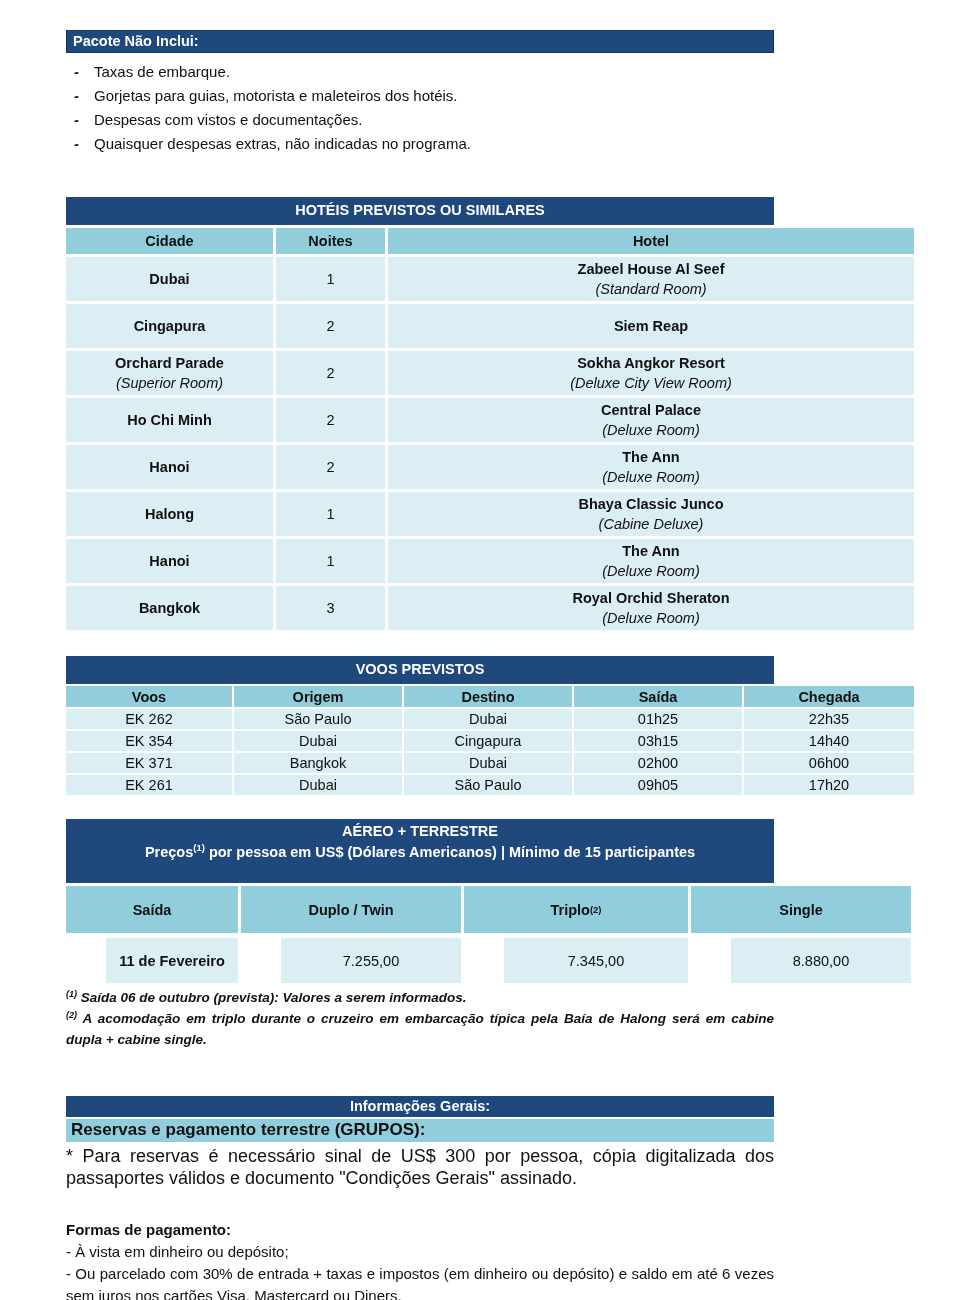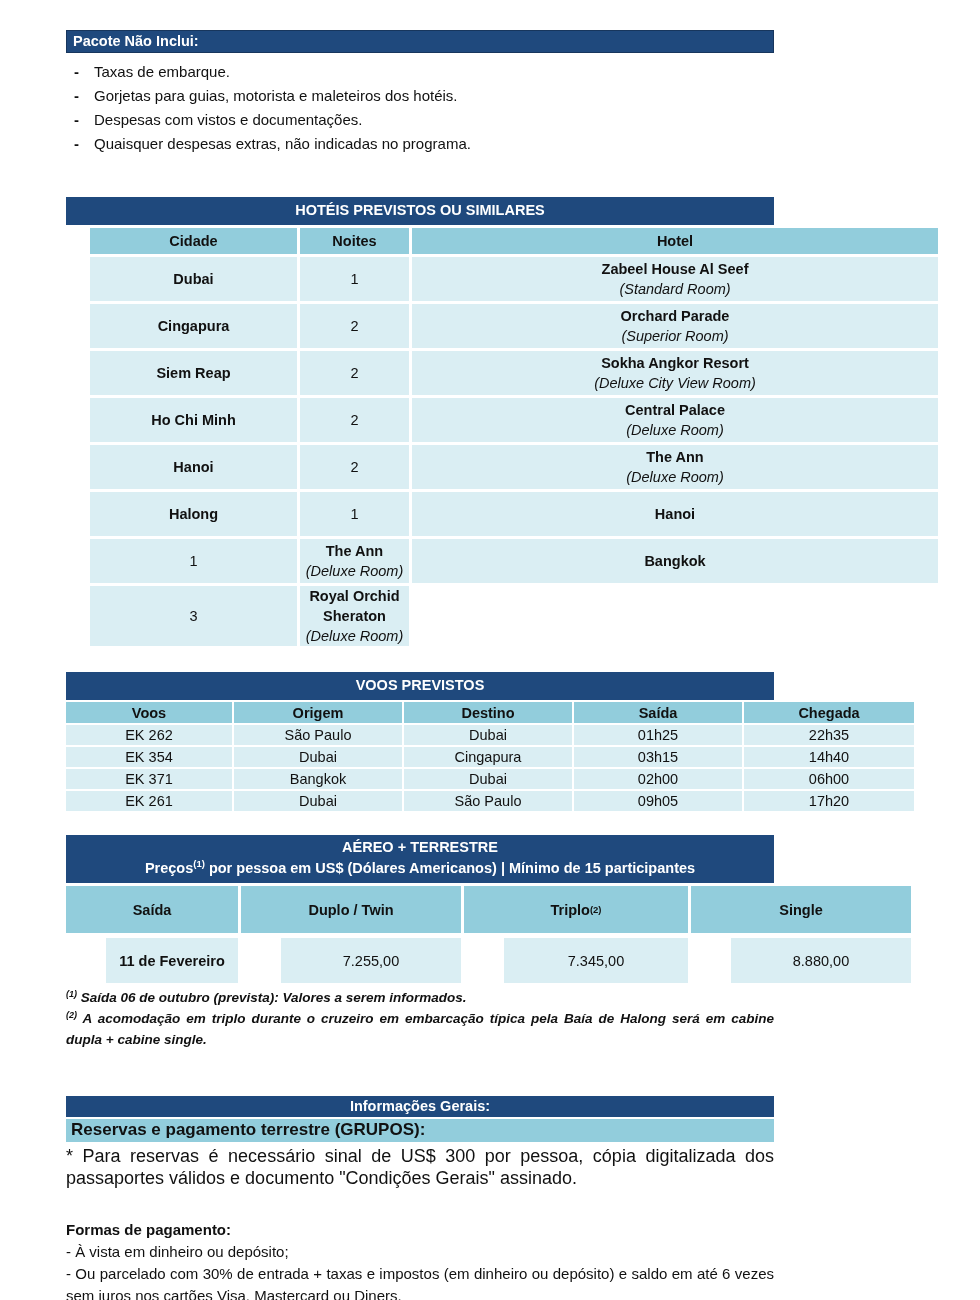--- a/index.html
+++ b/index.html
@@ -44,36 +44,36 @@
     display: flex;
     align-items: center;
     justify-content: center;
     text-align: center;
     font-size: 14.5px;
   }
   .hdr-cell { background: #92CDDC; font-weight: bold; }
   .data-cell { background: #DAEEF3; }
 
   
-  .hotels-grid { grid-template-columns: 207px 109px 526px; gap: 3px; margin-top: 3px; margin-left: 24px; }
+  .hotels-grid { grid-template-columns: 207px 109px 526px; gap: 3px; margin-top: 3px; }
   .hotels-grid .cell { min-height: 44px; flex-direction: column; }
   .hotels-grid .hdr-cell { min-height: 26px; }
   .hotel-city { font-weight: bold; }
   .hotel-name { font-weight: bold; line-height: 20px; }
   .hotel-room { font-style: italic; line-height: 20px; }
 
   
   .flights { margin-top: 26px; }
   .flights-grid { grid-template-columns: 166px 168px 168px 168px 170px; gap: 2px; margin-top: 2px; }
   .flights-grid .cell { min-height: 20px; }
   .flights-grid .hdr-cell { min-height: 21px; }
 
   
   .price { margin-top: 24px; }
-  .price-title { line-height: 21px; padding: 2px 4px 4px 4px; }
+  .price-title { line-height: 21px; padding: 2px 4px 20px 4px; }
   .price-grid { grid-template-columns: 172px 220px 224px 220px; gap: 3px; margin-top: 3px; }
   .price-grid .hdr-cell { min-height: 47px; }
   .price-grid .data-cell { min-height: 45px; margin-top: 2px; margin-left: 40px; }
   .saida-bold { font-weight: bold; }
 
   sup { font-size: 9.5px; vertical-align: super; line-height: 0; }
 
   
   .footnotes { margin-top: 4px; font-size: 13.5px; font-weight: bold; font-style: italic; line-height: 21px; text-align: justify; }
   .footnotes sup { font-size: 9px; }
@@ -128,26 +128,26 @@
 
       <div class="cell data-cell hotel-city">Dubai</div>
       <div class="cell data-cell">1</div>
       <div class="cell data-cell">
         <span class="hotel-name">Zabeel House Al Seef</span>
         <span class="hotel-room">(Standard Room)</span>
       </div>
 
       <div class="cell data-cell hotel-city">Cingapura</div>
       <div class="cell data-cell">2</div>
+      <div class="cell data-cell hotel-city">Siem Reap</div>
+
       <div class="cell data-cell">
         <span class="hotel-name">Orchard Parade</span>
         <span class="hotel-room">(Superior Room)</span>
       </div>
-
-      <div class="cell data-cell hotel-city">Siem Reap</div>
       <div class="cell data-cell">2</div>
       <div class="cell data-cell">
         <span class="hotel-name">Sokha Angkor Resort</span>
         <span class="hotel-room">(Deluxe City View Room)</span>
       </div>
 
       <div class="cell data-cell hotel-city">Ho Chi Minh</div>
       <div class="cell data-cell">2</div>
       <div class="cell data-cell">
         <span class="hotel-name">Central Palace</span>
@@ -156,20 +156,24 @@
 
       <div class="cell data-cell hotel-city">Hanoi</div>
       <div class="cell data-cell">2</div>
       <div class="cell data-cell">
         <span class="hotel-name">The Ann</span>
         <span class="hotel-room">(Deluxe Room)</span>
       </div>
 
       <div class="cell data-cell hotel-city">Halong</div>
       <div class="cell data-cell">1</div>
+      <div class="cell data-cell">
+        <span class="hotel-name">Bhaya Classic Junco</span>
+        <span class="hotel-room">(Cabine Deluxe)</span>
+      </div>
 
       <div class="cell data-cell hotel-city">Hanoi</div>
       <div class="cell data-cell">1</div>
       <div class="cell data-cell">
         <span class="hotel-name">The Ann</span>
         <span class="hotel-room">(Deluxe Room)</span>
       </div>
 
       <div class="cell data-cell hotel-city">Bangkok</div>
       <div class="cell data-cell">3</div>

